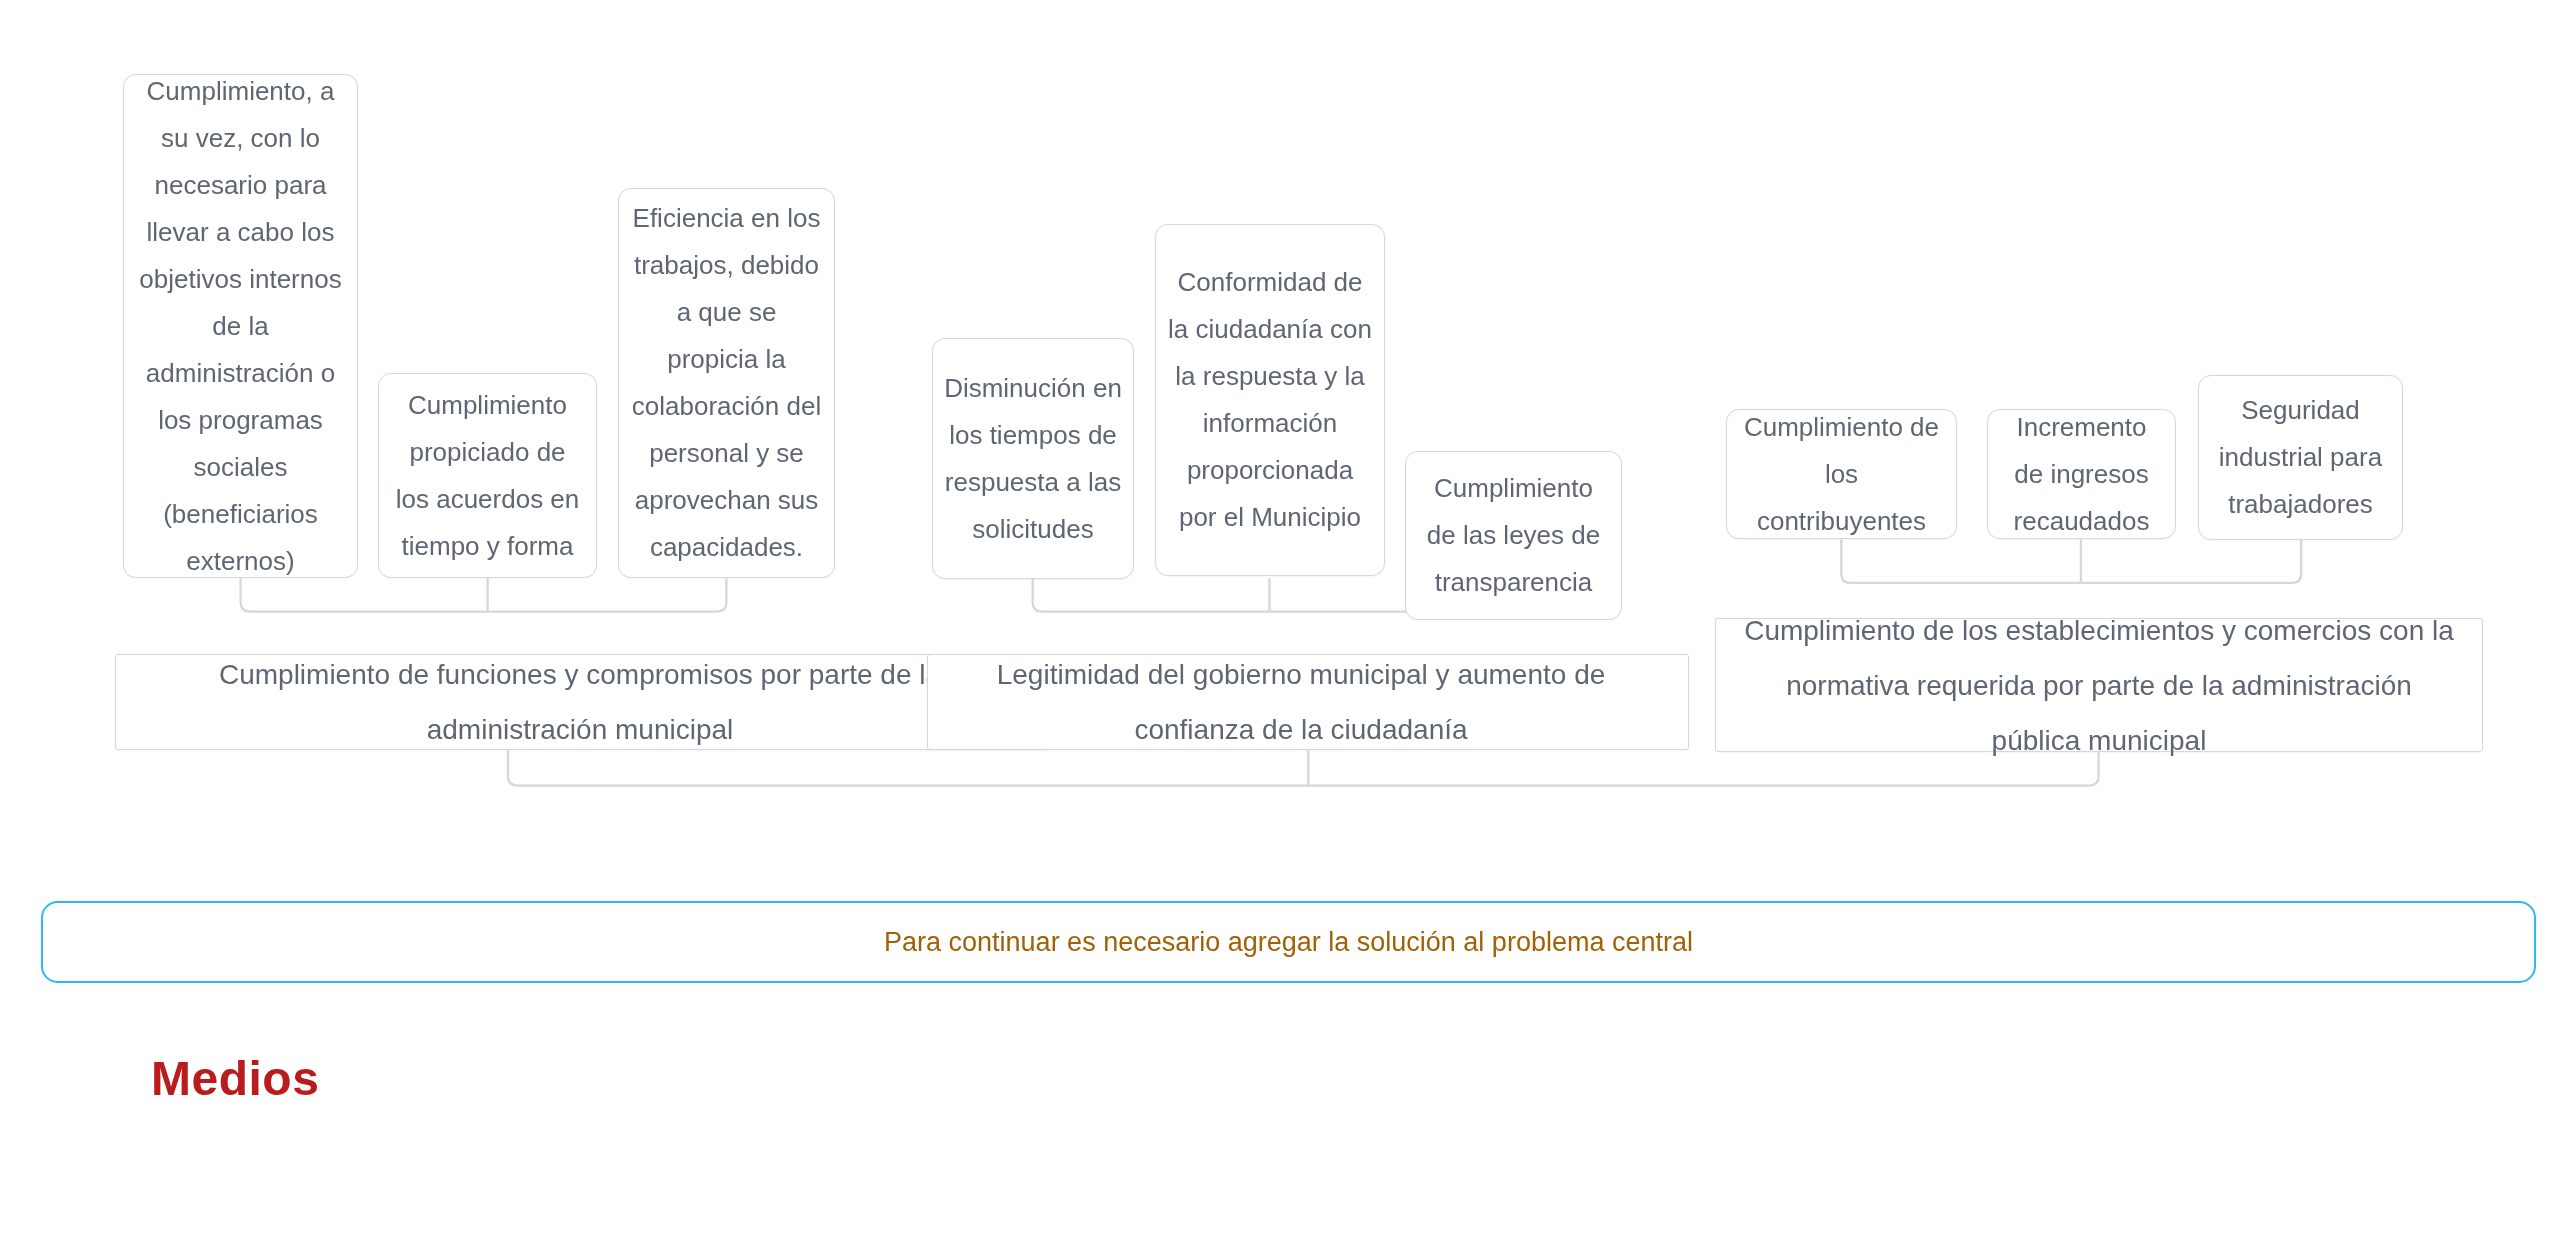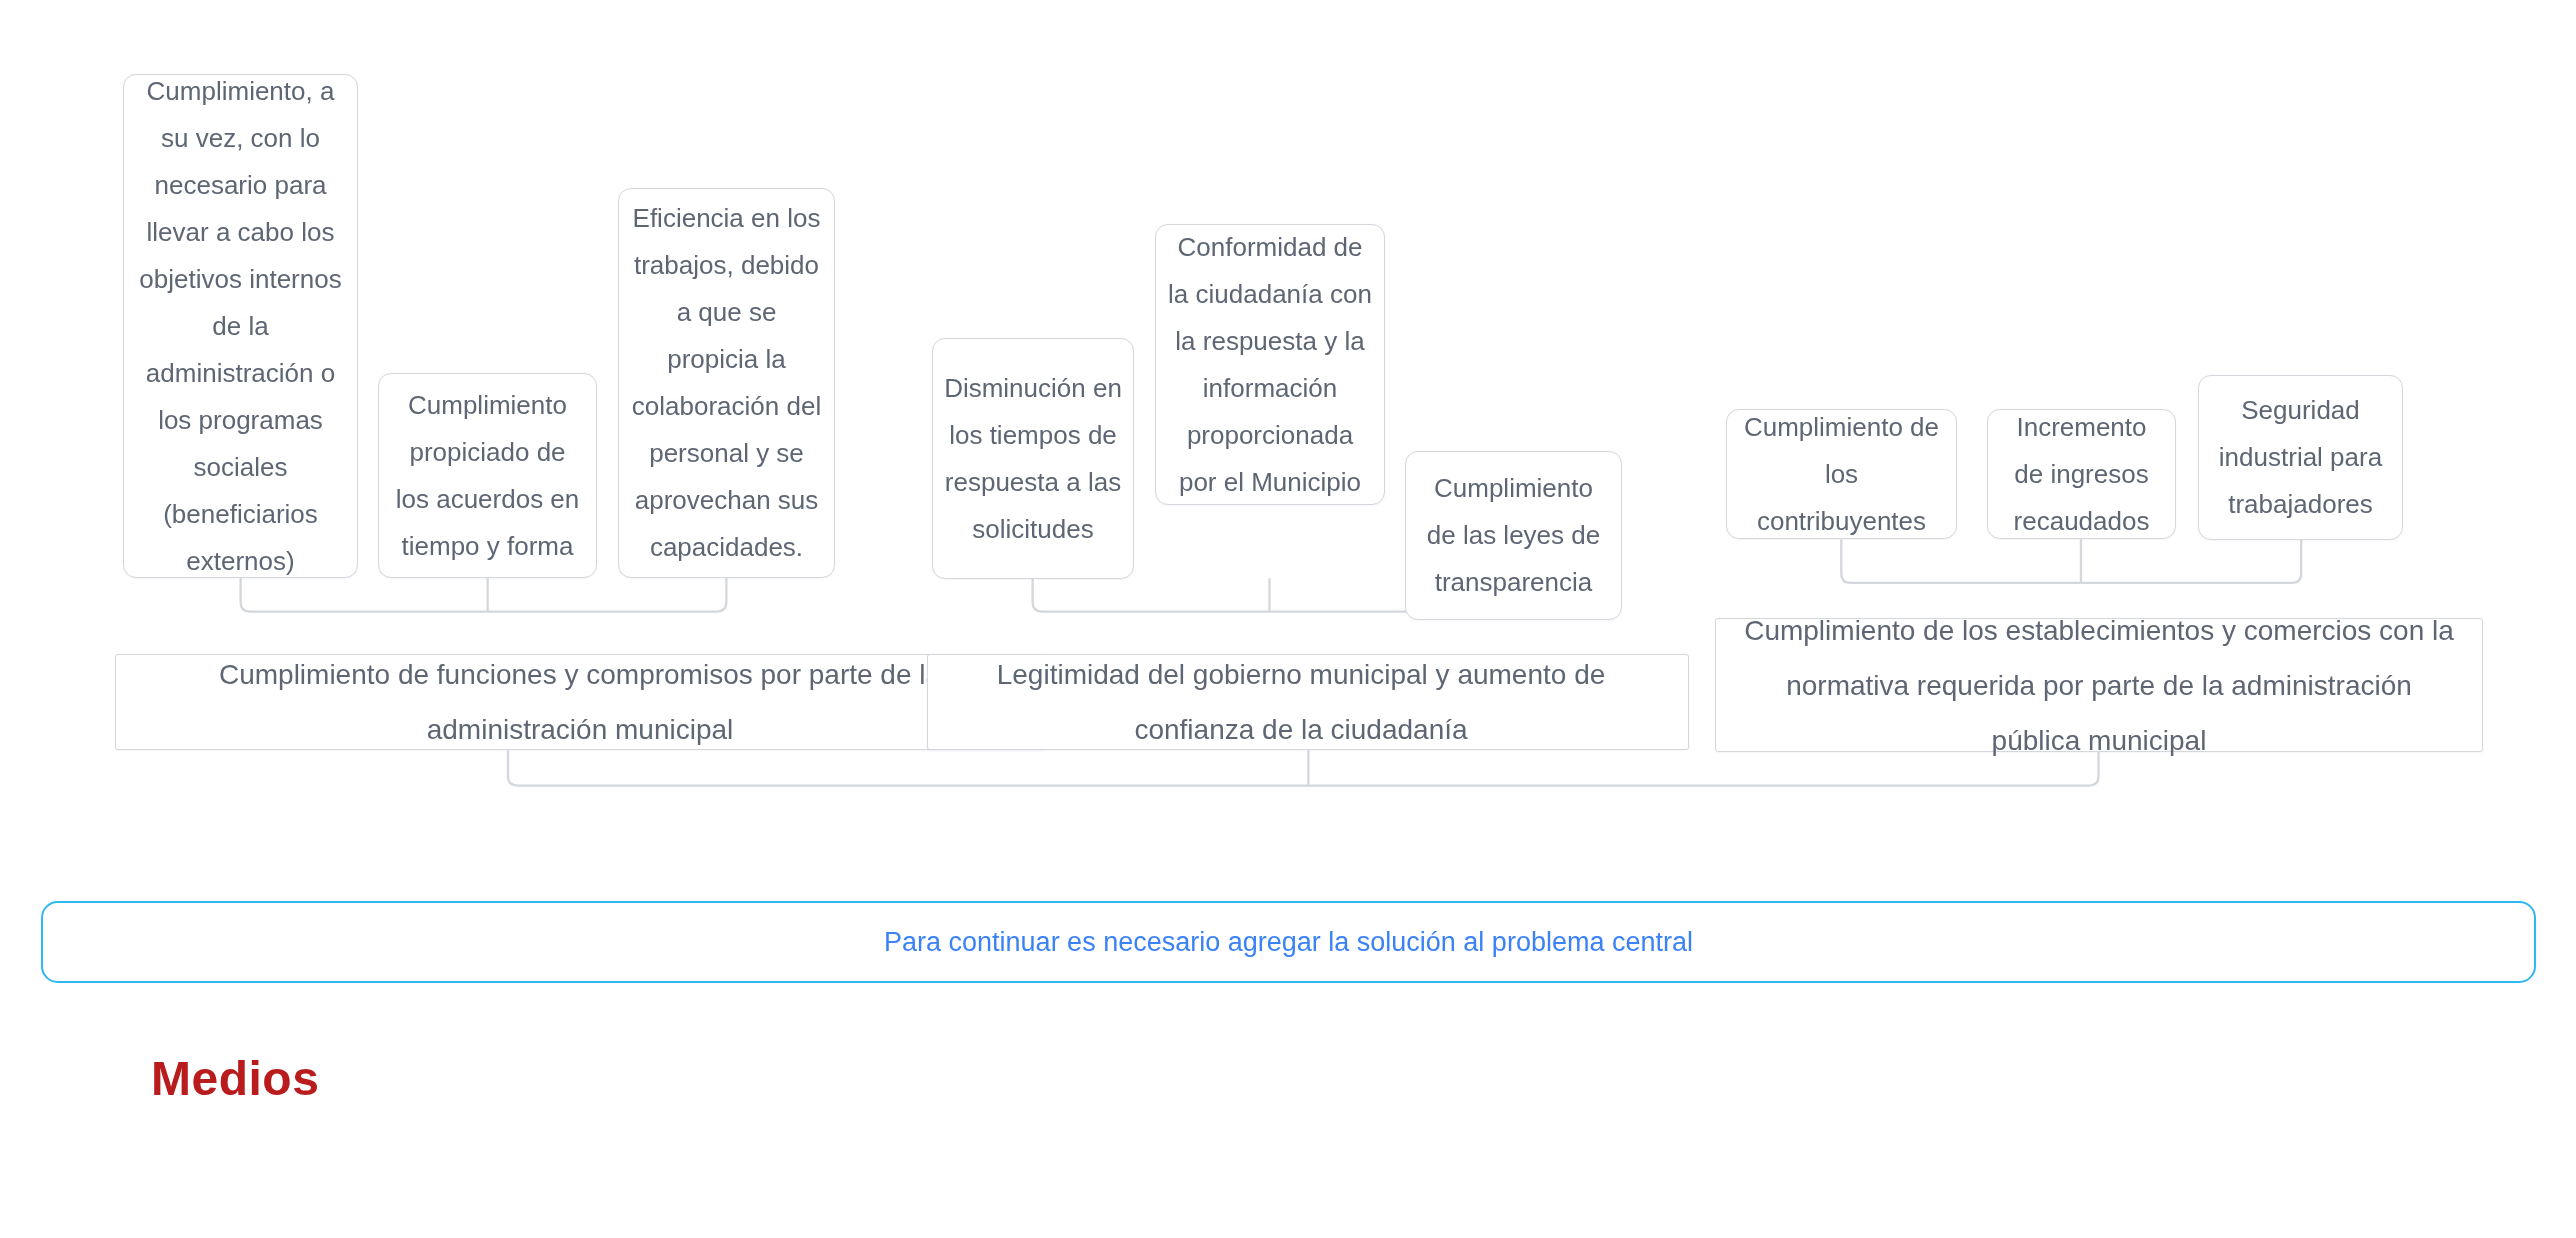--- a/index.html
+++ b/index.html
@@ -32,39 +32,39 @@
     border-radius: 3px;
     font-size: 28px; line-height: 55px;
     padding: 7.4px 22px;
   }
 
   
   #b1 { left: 123px;  top: 74px;  width: 235px; height: 504px; }
   #b2 { left: 378px;  top: 373px; width: 219px; height: 205px; }
   #b3 { left: 618px;  top: 188px; width: 217px; height: 390px; }
   #b4 { left: 932px; top: 338px; width: 202px; height: 241px; }
-  #b5 { left: 1155px; top: 224px; width: 230px; height: 281px; }
+  #b5 { left: 1155px; top: 224px; width: 230px; height: 352px; }
   #b6 { left: 1405px; top: 409px; width: 217px; height: 169px; margin-top: 42px; }
   #b7 { left: 1726px; top: 409px; width: 231px; height: 130px; }
   #b8 { left: 1987px; top: 409px; width: 189px; height: 130px; }
   #b9 { left: 2198px; top: 375px; width: 205px; height: 165px; }
 
   
   #pa { left: 115px;  top: 654px; width: 930px; height: 96px; }
   #pb { left: 927px; top: 654px; width: 762px; height: 96px; padding-left: 8px; }
   #pc { left: 1715px; top: 618px; width: 768px; height: 134px; }
 
   
   #alert {
     position: absolute;
     left: 41px; top: 901px; width: 2495px; height: 82px;
     border: 2.8px solid #2eb8f2; border-radius: 16.7px;
     background: #ffffff;
     display: flex; align-items: center; justify-content: center;
-    color: #3b82f6; font-size: 27px;
+    color: #a16207; font-size: 27px;
   }
 
   
   #section-heading {
     position: absolute;
     left: 151px; top: 1051px;
     color: #b91c1c; font-size: 48px; font-weight: 700;
     letter-spacing: 0.5px;
   }
 </style>

